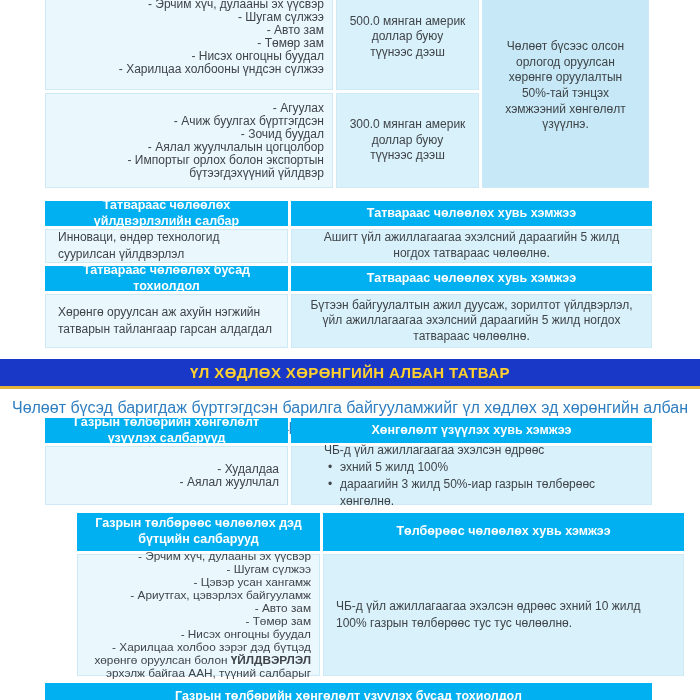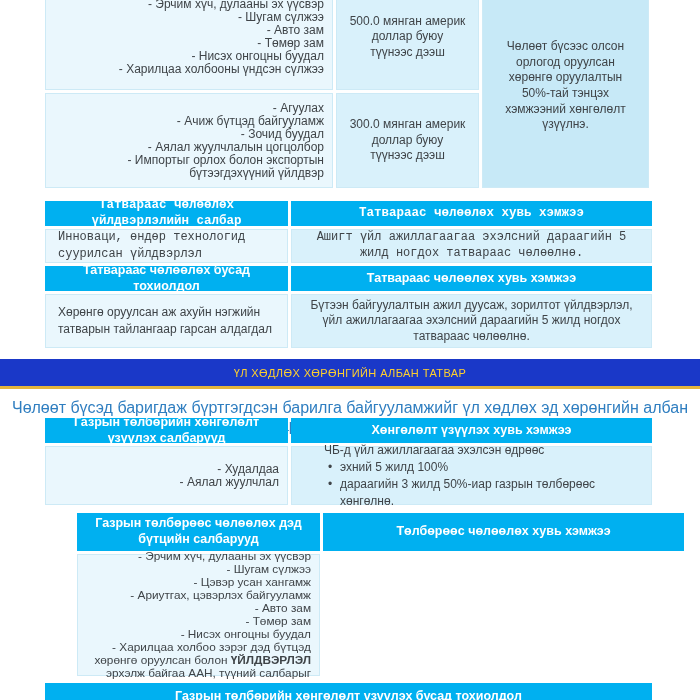--- a/index.html
+++ b/index.html
@@ -21,31 +21,31 @@
   .center{display:flex;align-items:center;justify-content:center;text-align:center;
           padding:6px 12px;line-height:1.3;}
   .vcenter-left{display:flex;flex-direction:column;justify-content:center;
                 padding:6px 12px;line-height:1.45;}
   .bullet{position:relative;padding-left:16px;}
   .bullet::before{content:"•";position:absolute;left:4px;}
 
   #t1{top:-16px;grid-template-columns:288px 143px 167px;grid-template-rows:106px 95px;}
   #t1 .span2{grid-column:3;grid-row:1 / 3;}
 
-  #t2{top:201px;grid-template-columns:243px 361px;grid-template-rows:25px 34px;font-family:Liberation Mono, monospace;}
+  #t2{top:201px;grid-template-columns:243px 361px;grid-template-rows:25px 34px;}
   #t3{top:266px;grid-template-columns:243px 361px;grid-template-rows:25px 54px;}
   #t4{top:418px;grid-template-columns:243px 361px;grid-template-rows:25px 59px;}
   #t4 .benefit-lines{line-height:17px;padding-left:32px;}
   #t5{top:513px;grid-template-columns:243px 361px;grid-template-rows:38px 122px;padding-left:32px;}
   #t5 .li{font-size:11.8px;line-height:13px;}
 
   .banner{position:absolute;top:359px;left:0;width:700px;height:27px;
           background:#1a38c8;border-bottom:3px solid #e4b53d;
           display:flex;align-items:center;justify-content:center;}
-  .banner-title{color:#ffd02e;font-weight:normal;font-size:11px;letter-spacing:.4px;}
+  .banner-title{color:#ffd02e;font-weight:bold;font-size:15px;letter-spacing:.4px;}
   .subtitle{position:absolute;top:399px;left:0;width:700px;text-align:center;
             color:#2f7ec0;font-size:16px;}
   .bottom-bar{position:absolute;top:683px;left:45px;width:607px;height:26px;
               background:#00b0f0;color:#fff;font-weight:bold;font-size:12.5px;
               display:flex;align-items:flex-start;justify-content:center;
               padding-top:6px;box-sizing:border-box;}
 </style>
 </head>
 <body>
 
@@ -57,21 +57,21 @@
       <div class="li">Шугам сүлжээ</div>
       <div class="li">Авто зам</div>
       <div class="li">Төмөр зам</div>
       <div class="li">Нисэх онгоцны буудал</div>
       <div class="li">Харилцаа холбооны үндсэн сүлжээ</div>
     </div>
     <div class="cell mid center">500.0 мянган америк доллар буюу түүнээс дээш</div>
     <div class="cell dark center span2">Чөлөөт бүсээс олсон орлогод оруулсан хөрөнгө оруулалтын 50%-тай тэнцэх хэмжээний хөнгөлөлт үзүүлнэ.</div>
     <div class="cell list">
       <div class="li">Агуулах</div>
-      <div class="li">Ачиж бүтцэд байгууламж</div>
+      <div class="li">Ачиж буулгах бүртгэгдсэн</div>
       <div class="li">Зочид буудал</div>
       <div class="li">Аялал жуулчлалын цогцолбор</div>
       <div class="li">Импортыг орлох болон экспортын бүтээгдэхүүний үйлдвэр</div>
     </div>
     <div class="cell mid center">300.0 мянган америк доллар буюу түүнээс дээш</div>
   </div>
 
   <div class="tbl" id="t2">
     <div class="hcell">Татвараас чөлөөлөх үйлдвэрлэлийн салбар</div>
     <div class="hcell">Татвараас чөлөөлөх хувь хэмжээ</div>
@@ -111,17 +111,18 @@
     <div class="cell list">
       <div class="li">Эрчим хүч, дулааны эх үүсвэр</div>
       <div class="li">Шугам сүлжээ</div>
       <div class="li">Цэвэр усан хангамж</div>
       <div class="li">Ариутгах, цэвэрлэх байгууламж</div>
       <div class="li">Авто зам</div>
       <div class="li">Төмөр зам</div>
       <div class="li">Нисэх онгоцны буудал</div>
       <div class="li"><span>Харилцаа холбоо зэрэг дэд бүтцэд хөрөнгө оруулсан болон </span><b>ҮЙЛДВЭРЛЭЛ</b><span> эрхэлж байгаа ААН, түүний салбарыг</span></div>
     </div>
+    <div class="cell mid vcenter-left">ЧБ-д үйл ажиллагаагаа эхэлсэн өдрөөс эхний 10 жилд 100% газрын төлбөрөөс тус тус чөлөөлнө.</div>
   </div>
 
   <div class="bottom-bar">Газрын төлбөрийн хөнгөлөлт үзүүлэх бусад тохиолдол</div>
 
 </div>
 
 </body></html>

